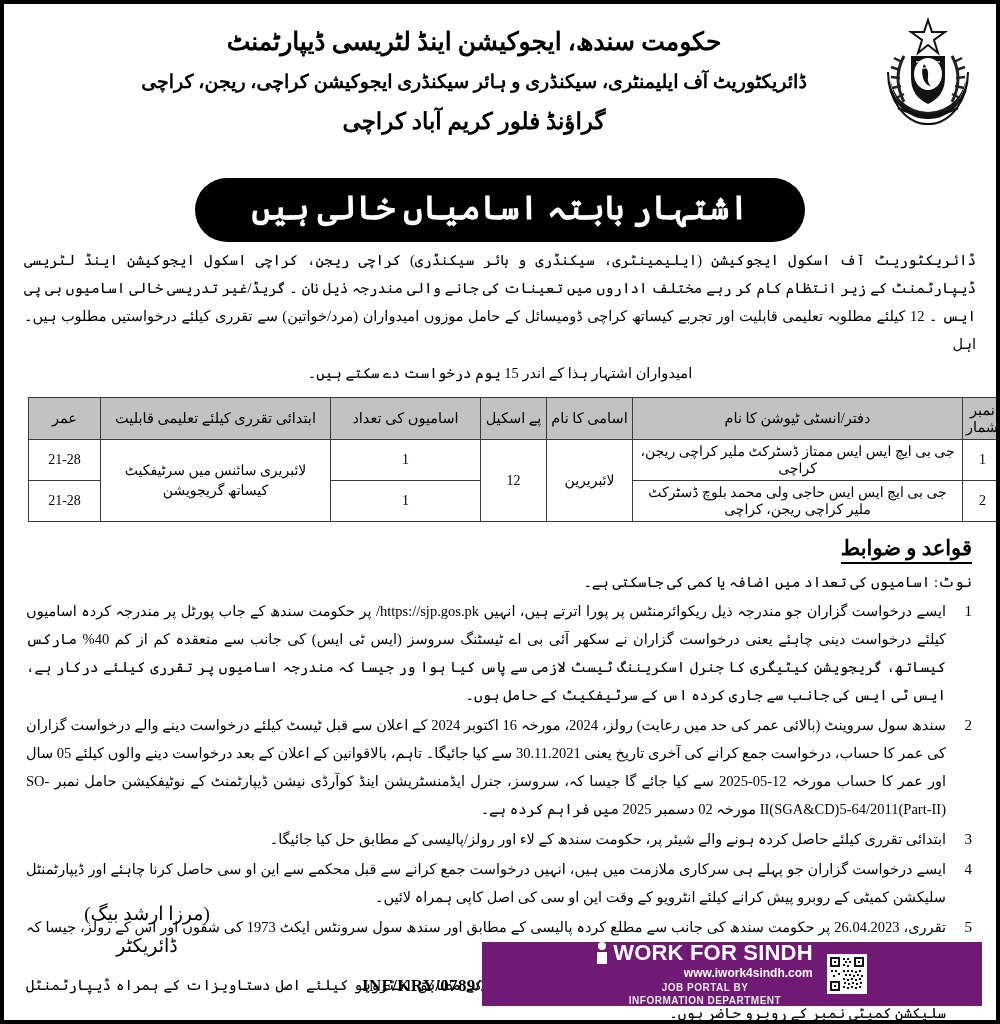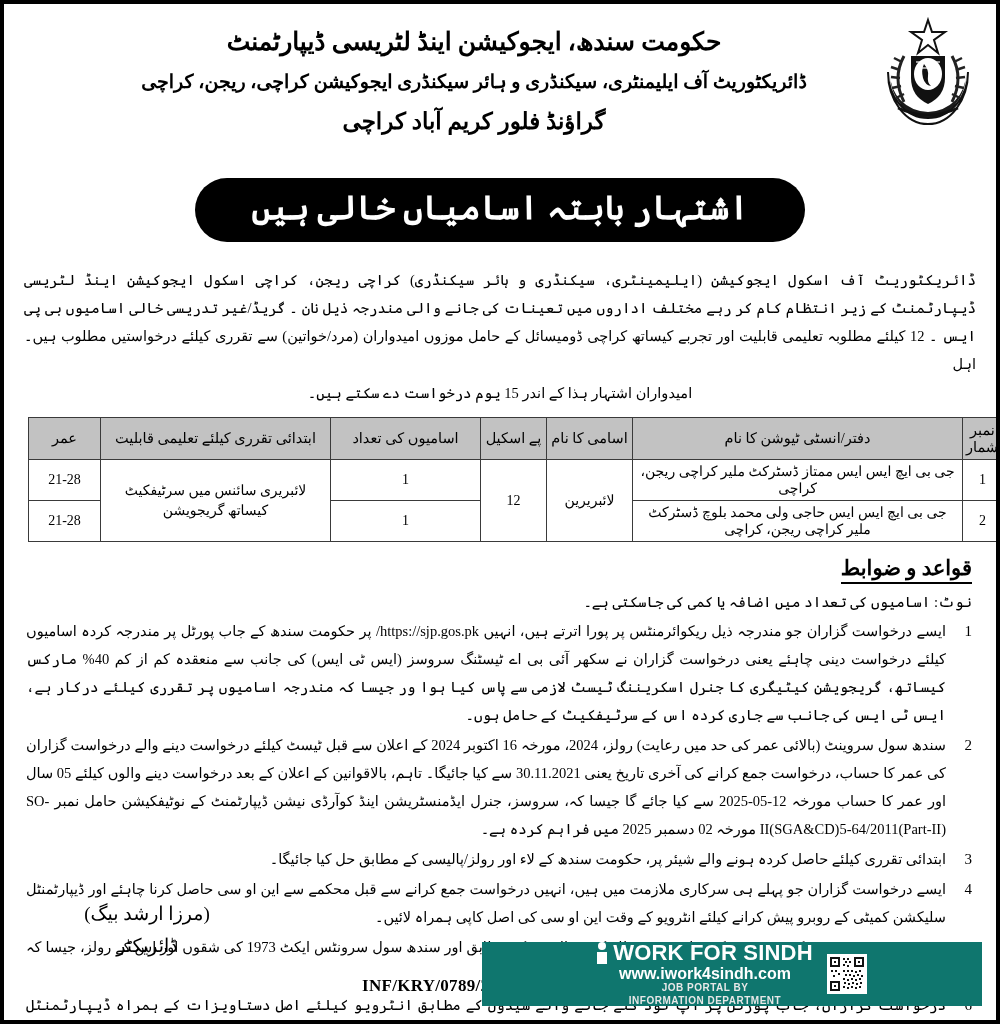--- a/index.html
+++ b/index.html
@@ -78,21 +78,21 @@
     text-align: left;
     min-width: 590px;
   }
 
   
   .intro {
     direction: rtl;
     text-align: justify;
     font-size: 14.5px;
     line-height: 28px;
-    margin-top: 24px;
+    margin-top: 4px;
     padding: 0 4px;
     color: #000;
   }
   .intro .last-line {
     display: block;
     text-align: center;
     margin-top: 1px;
   }
 
   
@@ -211,21 +211,21 @@
     font-family: "Liberation Serif", serif;
     letter-spacing: 0.3px;
     color: #000;
   }
   .sindh-banner {
     position: absolute;
     right: 12px;
     bottom: 4px;
     width: 500px;
     height: 64px;
-    background: #0f766e;
+    background: #701a75;
     display: flex;
     align-items: center;
     justify-content: center;
   }
   .banner-inner {
     display: flex;
     align-items: center;
     gap: 14px;
   }
   .banner-text { text-align: center; color: #ffffff; }
@@ -254,24 +254,25 @@
     font-family: "Liberation Sans", sans-serif;
     font-weight: bold;
     font-size: 22px;
     letter-spacing: 0.2px;
     line-height: 22px;
     color: #ffffff;
   }
   .banner-url {
     font-family: "Liberation Sans", sans-serif;
     font-weight: bold;
-    font-size: 16px;
+    font-size: 12px;
     line-height: 15px;
     margin-top: 2px;
     color: #ffffff;
+    text-align: right;
   }
   .banner-sub {
     font-family: Liberation Sans, sans-serif;
     font-size: 10px;
     font-weight: bold;
     line-height: 13px;
     letter-spacing: 0.5px;
     color: #e8e8e8;
   }
   .qr { width: 40px; height: 40px; background: #ffffff; padding: 1px; }

